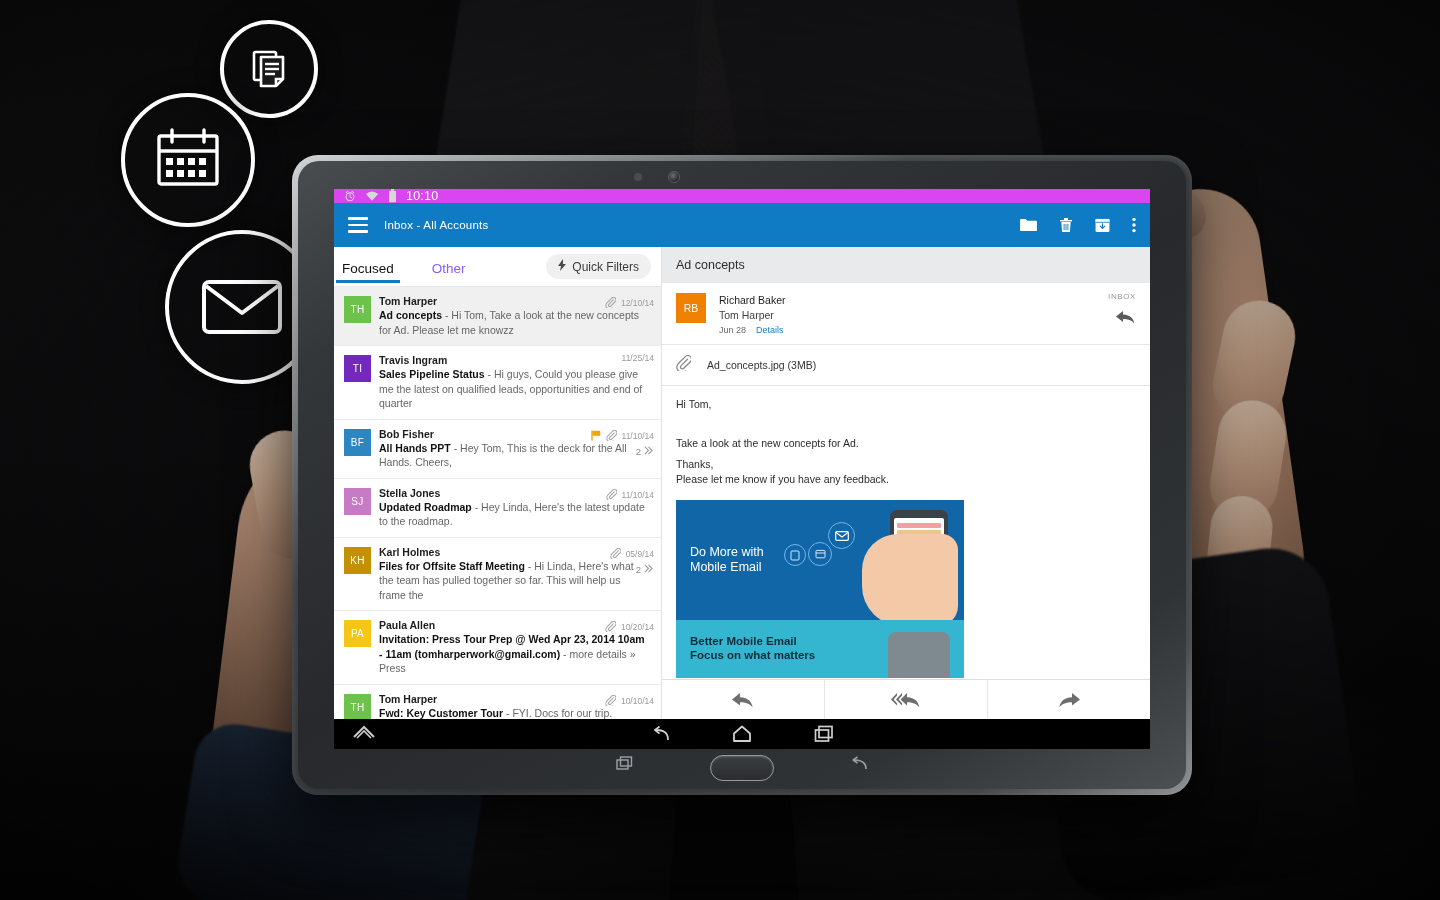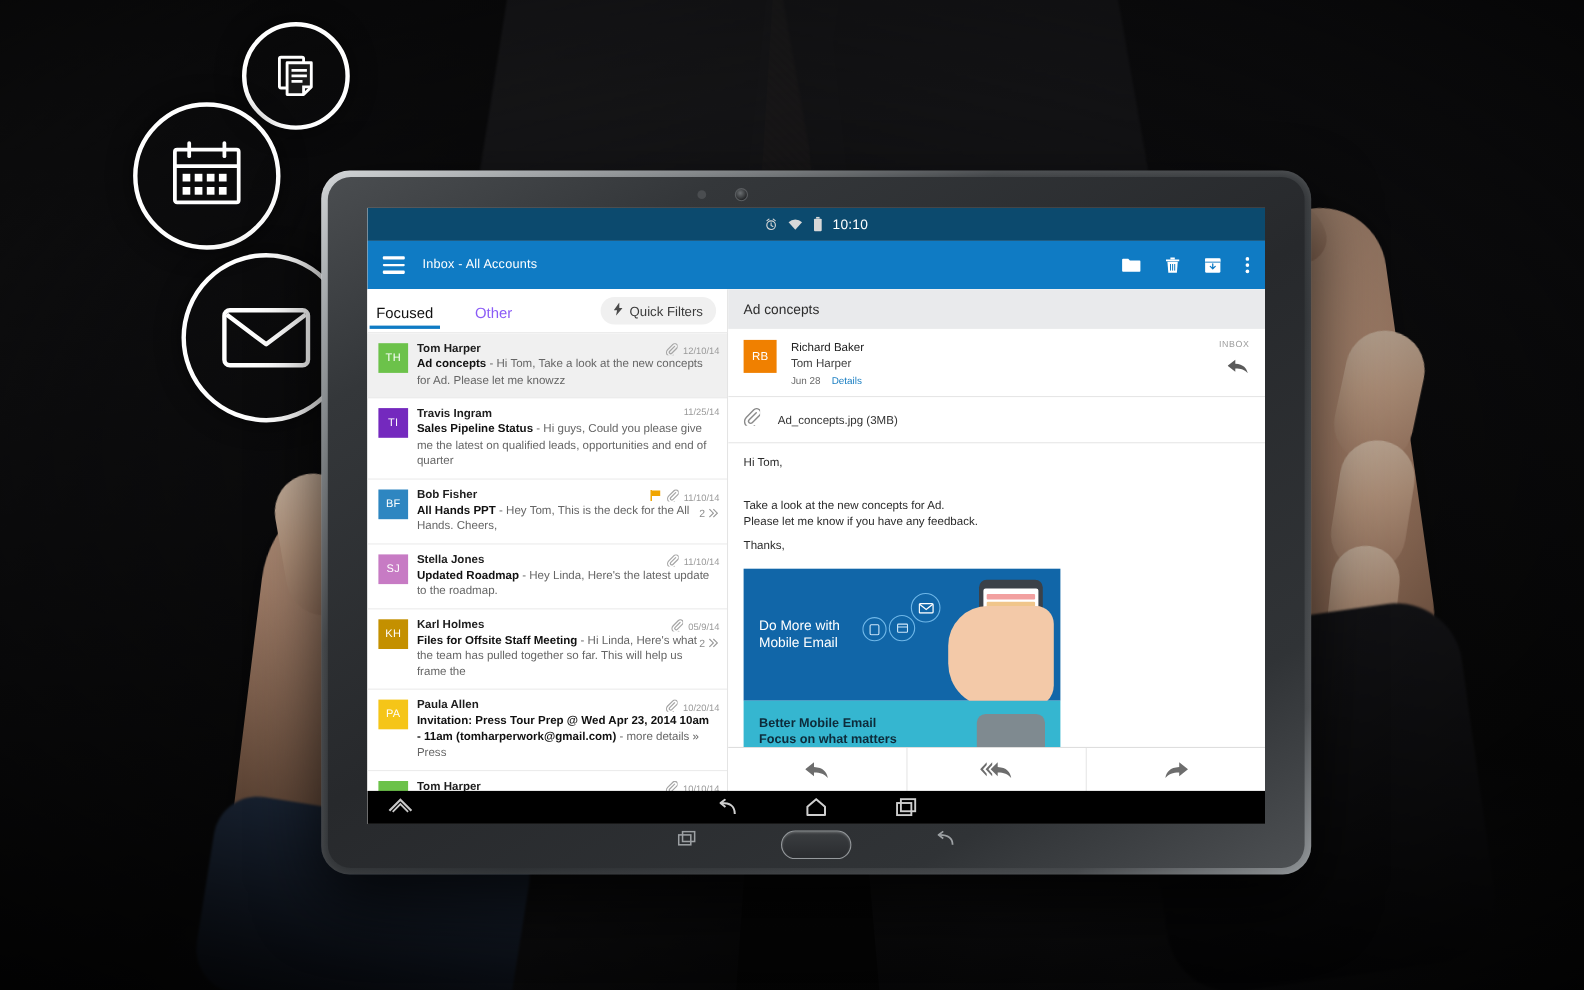--- a/index.html
+++ b/index.html
@@ -127,22 +127,22 @@
     width:64px; height:26px; border-radius:14px;
     background:linear-gradient(180deg,#3b3e41,#2a2c2f);
     border:1.5px solid #95999c;
     box-shadow:0 1px 2px rgba(255,255,255,.22) inset;
   }
   .cap-key { position:absolute; bottom:14px; color:#b9bdc0; opacity:.8; }
   .cap-recent { left:318px; } .cap-back { right:318px; }
 
   
   #statusbar {
-    height:30px; background:#0c4a6e; display:flex; align-items:center;
-    justify-content:center; padding:0 10px; gap:9px; flex:none;
+    height:14px; background:#d946ef; display:flex; align-items:center;
+    justify-content:flex-start; padding:0 10px; gap:9px; flex:none;
   }
   #statusbar .si { color:#d8d8d8; display:flex; align-items:center; }
   #clock { color:#fff; font-size:12.5px; letter-spacing:.2px; }
 
   
   #appbar {
     height:44px; background:#0F7BC4; display:flex; align-items:center;
     padding:0 14px; flex:none; color:#fff;
   }
   #hamburger { width:20px; display:flex; flex-direction:column; gap:4px; cursor:pointer; }
@@ -535,22 +535,22 @@
                 <svg width="15" height="16" viewBox="0 0 15 16">
                     <path d="M11.5 4.2 5.1 10.6a1.9 1.9 0 0 0 2.7 2.7l6.6-6.6a3.6 3.6 0 0 0-5.1-5.1L2.4 8.5a5.3 5.3 0 0 0 7.5 7.5" fill="none" stroke="#8a8a8a" stroke-width="1.3" stroke-linecap="round"></path>
                   </svg>
               </span>
               <span id="attach-name">Ad_concepts.jpg (3MB)</span>
             </div>
 
             <div id="msg-body">
               <p>Hi Tom,</p>
               <p style="margin-top:24px">Take a look at the new concepts for Ad.</p>
+              <p style="margin-top:7px">Thanks,</p>
               <p>Please let me know if you have any feedback.</p>
-              <p style="margin-top:7px">Thanks,</p>
 
               <div id="email-img">
                 <div class="banner1">
                   <div class="b1txt">
                     <div>Do More with</div>
                     <div>Mobile Email</div>
                   </div>
                   <div class="hand-art"></div>
                   <div class="phone-art">
                     <div class="phone-screen">

